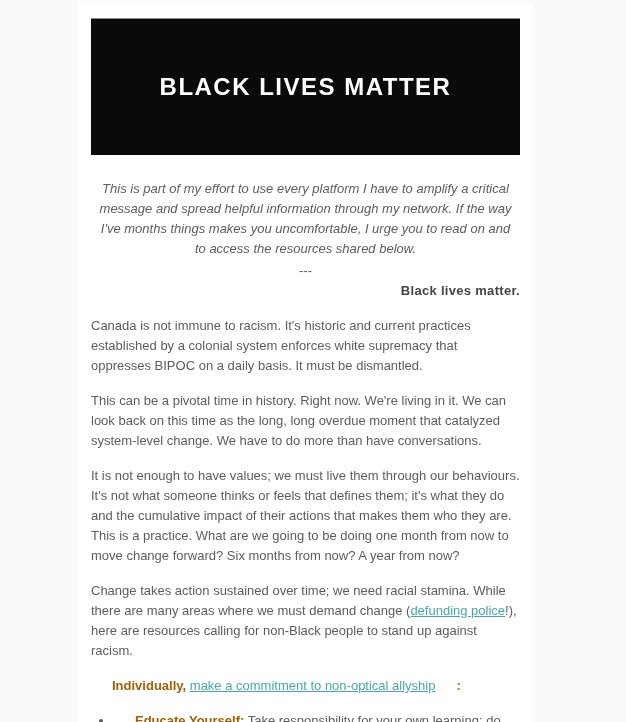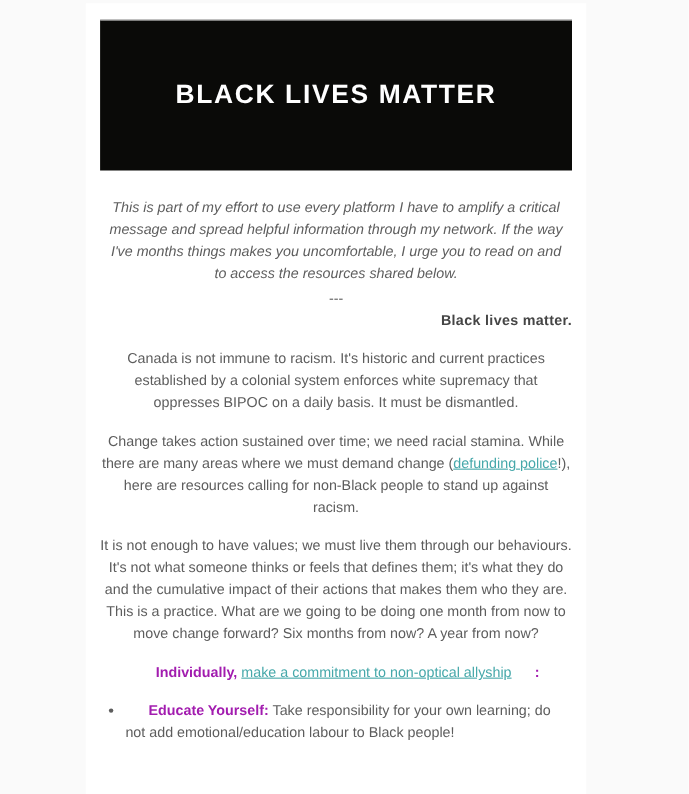--- a/index.html
+++ b/index.html
@@ -60,29 +60,28 @@
   }
   .subhead {
     margin: 0 0 15px 0;
     text-align: right;
     font-weight: bold;
     color: #454545;
     letter-spacing: 0.3px;
   }
   .content p.body-para {
     margin: 0 0 15px 0;
-    text-align: center;
   }
   .content a {
     color: #46a8aa;
     text-decoration: underline;
     cursor: pointer;
   }
   .content strong {
-    color: #a21caf;
+    color: #a16207;
     padding-left: 21px;
   }
   ul.lvl1 {
     list-style-type: disc;
     margin: 14px 0 0 0;
     padding-left: 23px;
   }
   li {
     margin: 0 0 2px 0;
   }
@@ -100,24 +99,25 @@
     <div class="content">
 
       <p class="intro">This is part of my effort to use every platform I have to amplify a critical message and spread helpful information through my network. If the way I've months things makes you uncomfortable, I urge you to read on and to access the resources shared below.</p>
 
       <p class="separator">---</p>
 
       <p class="subhead">Black lives matter.</p>
 
       <p class="body-para">Canada is not immune to racism. It's historic and current practices established by a colonial system enforces white supremacy that oppresses BIPOC on a daily basis. It must be dismantled.</p>
 
+      <p class="body-para">This can be a pivotal time in history. Right now. We're living in it. We can look back on this time as the long, long overdue moment that catalyzed system-level change. We have to do more than have conversations.</p>
+
+      <p class="body-para">It is not enough to have values; we must live them through our behaviours. It's not what someone thinks or feels that defines them; it's what they do and the cumulative impact of their actions that makes them who they are. This is a practice. What are we going to be doing one month from now to move change forward? Six months from now? A year from now?</p>
 
       <p class="body-para"><span>Change takes action sustained over time; we need racial stamina. While there are many areas where we must demand change (</span><a>defunding police</a><span>!), here are resources calling for non-Black people to stand up against racism.</span></p>
-
-      <p class="body-para">It is not enough to have values; we must live them through our behaviours. It's not what someone thinks or feels that defines them; it's what they do and the cumulative impact of their actions that makes them who they are. This is a practice. What are we going to be doing one month from now to move change forward? Six months from now? A year from now?</p>
 
       <p class="body-para"><strong>Individually,</strong>
         <a>make a commitment to non-optical allyship</a><strong>:</strong></p>
 
       <ul class="lvl1">
         <li><strong>Educate Yourself:</strong><span> Take responsibility for your own learning; do not add emotional/education labour to Black people!</span>
           
         </li>
       </ul>
 

